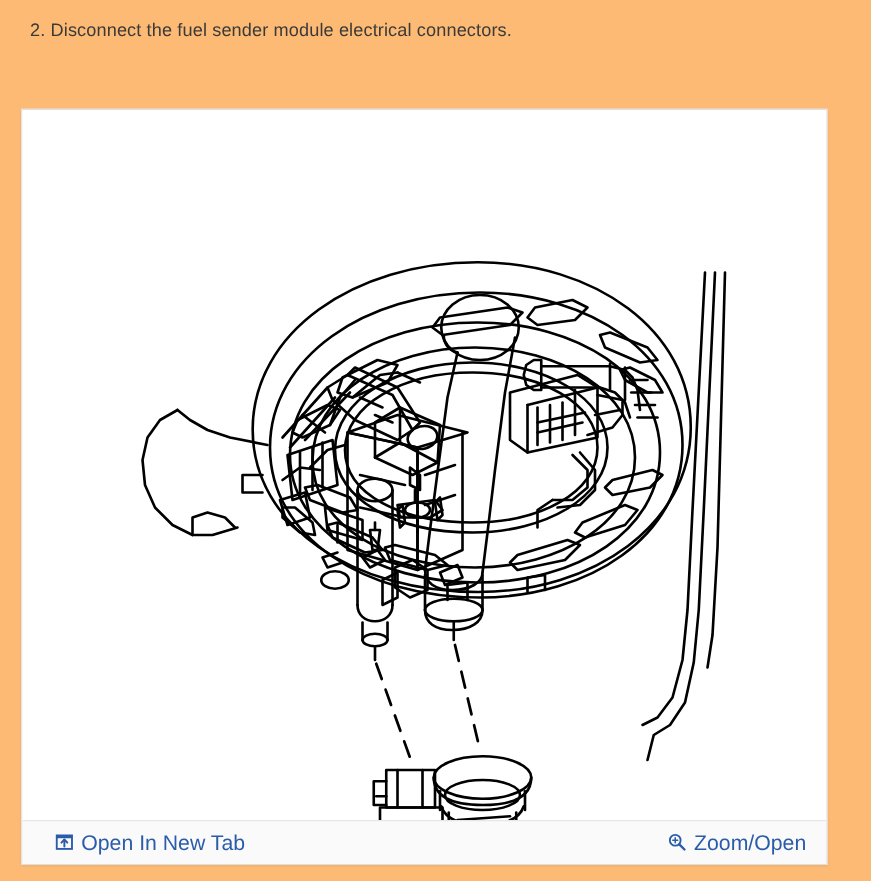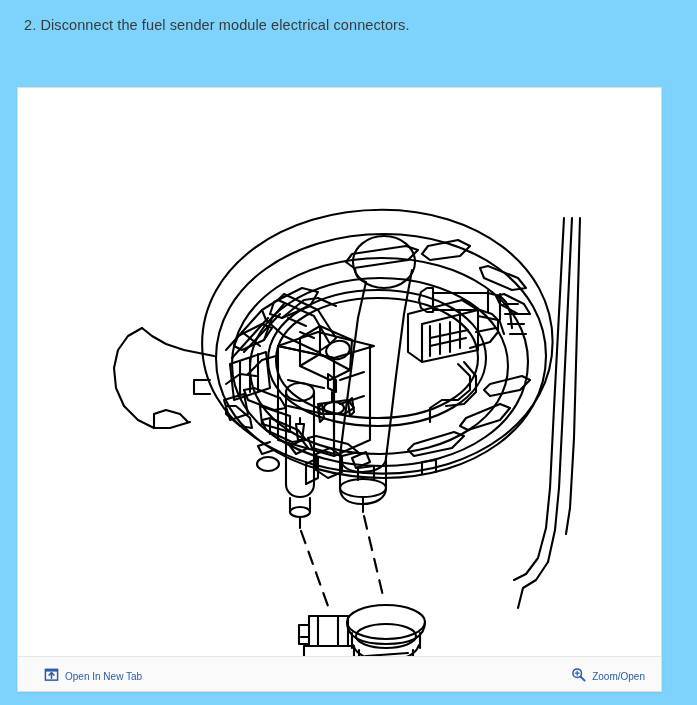--- a/index.html
+++ b/index.html
@@ -8,21 +8,21 @@
     background: #ffffff;
     width: 697px;
     height: 705px;
     overflow: hidden;
     font-family: "Liberation Sans", sans-serif;
   }
   #root {
     position: relative;
     width: 697px;
     height: 705px;
-    background: #7dd3fc;
+    background: #fdba74;
   }
   .step-text {
     position: absolute;
     left: 24px;
     top: 17px;
     font-size: 14.5px;
     color: #3a3a3a;
     letter-spacing: 0.1px;
     white-space: nowrap;
   }
@@ -58,24 +58,24 @@
     background: #fafafa;
     border-top: 1px solid #e7e7e8;
     box-sizing: border-box;
     display: flex;
     align-items: center;
     justify-content: space-between;
     padding: 0 16px 0 14px;
   }
   .tool-link {
     display: inline-flex;
-    align-items: flex-end;
+    align-items: flex-start;
     gap: 6px;
     color: #2a5caa;
-    font-size: 10px;
+    font-size: 17px;
     text-decoration: none;
     cursor: pointer;
     line-height: 1;
     padding-left: 12px;
   }
   .tool-link .glyph {
     display: inline-flex;
     align-items: center;
     justify-content: center;
     width: 15px;

